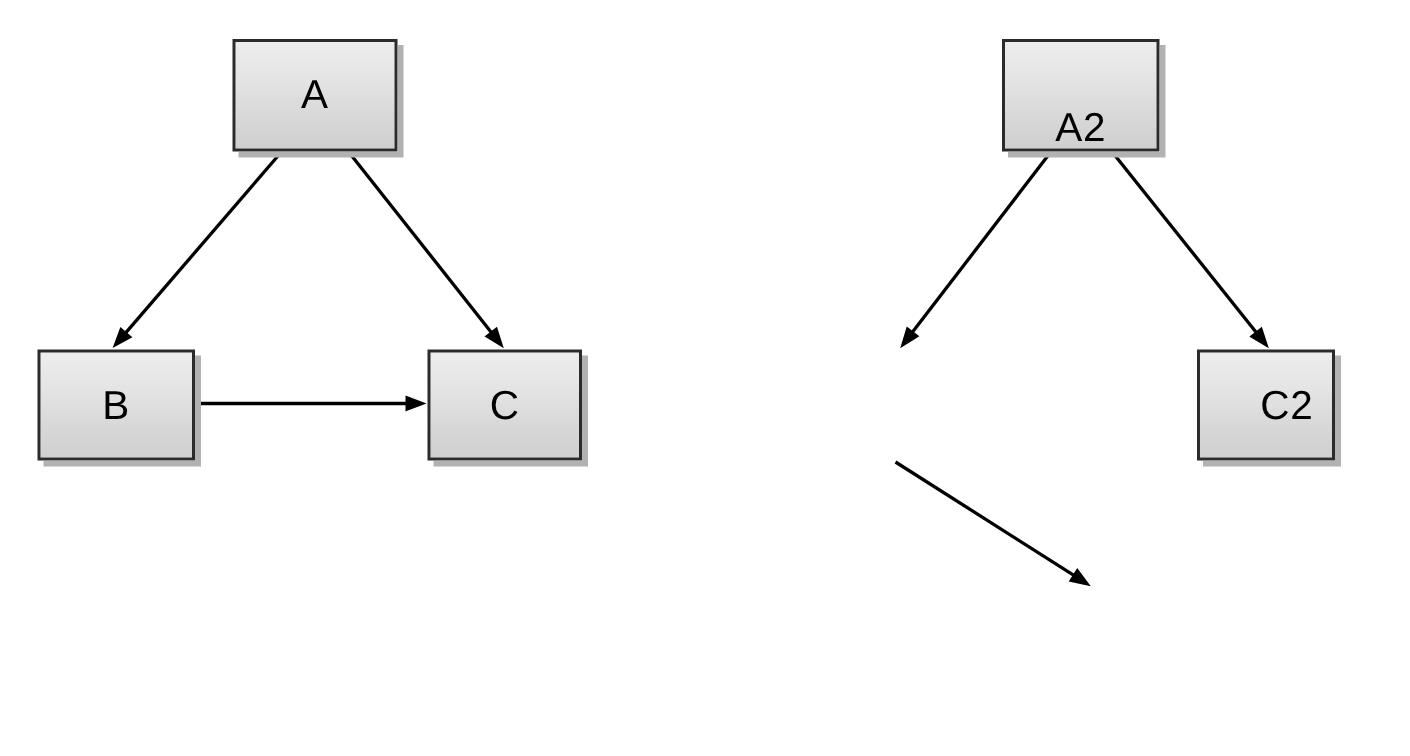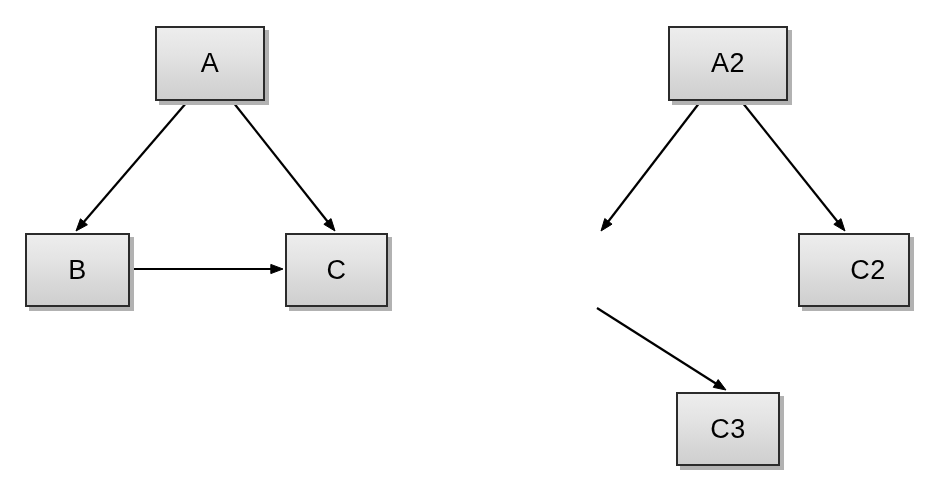--- a/index.html
+++ b/index.html
@@ -84,23 +84,20 @@
 
   <div class="node" id="node-A" style="left: 155px; top: 26px; width: 110px; height: 75px;">
     <span class="node-label">A</span>
   </div>
   <div class="node" id="node-B" style="left: 25px; top: 233px; width: 105px; height: 74px;">
     <span class="node-label">B</span>
   </div>
   <div class="node" id="node-C" style="left: 285px; top: 233px; width: 103px; height: 74px;">
     <span class="node-label">C</span>
   </div>
-  <div class="node" id="node-A2" style="left: 668px; top: 26px; width: 120px; height: 75px;">
+  <div class="node" id="node-A2" style="left: 668px; top: 26px; width: 105px; height: 75px; align-items: flex-end;">
     <span class="node-label">A2</span>
   </div>
-  <div class="node" id="node-C2" style="left: 798px; top: 233px; width: 112px; height: 74px; padding-left: 28px;">
+  <div class="node" id="node-C2" style="left: 798px; top: 233px; width: 92px; height: 74px; padding-left: 28px;">
     <span class="node-label">C2</span>
-  </div>
-  <div class="node" id="node-C3" style="left: 676px; top: 392px; width: 104px; height: 74px;">
-    <span class="node-label">C3</span>
   </div>
 
 </div>
 
 </body></html>

